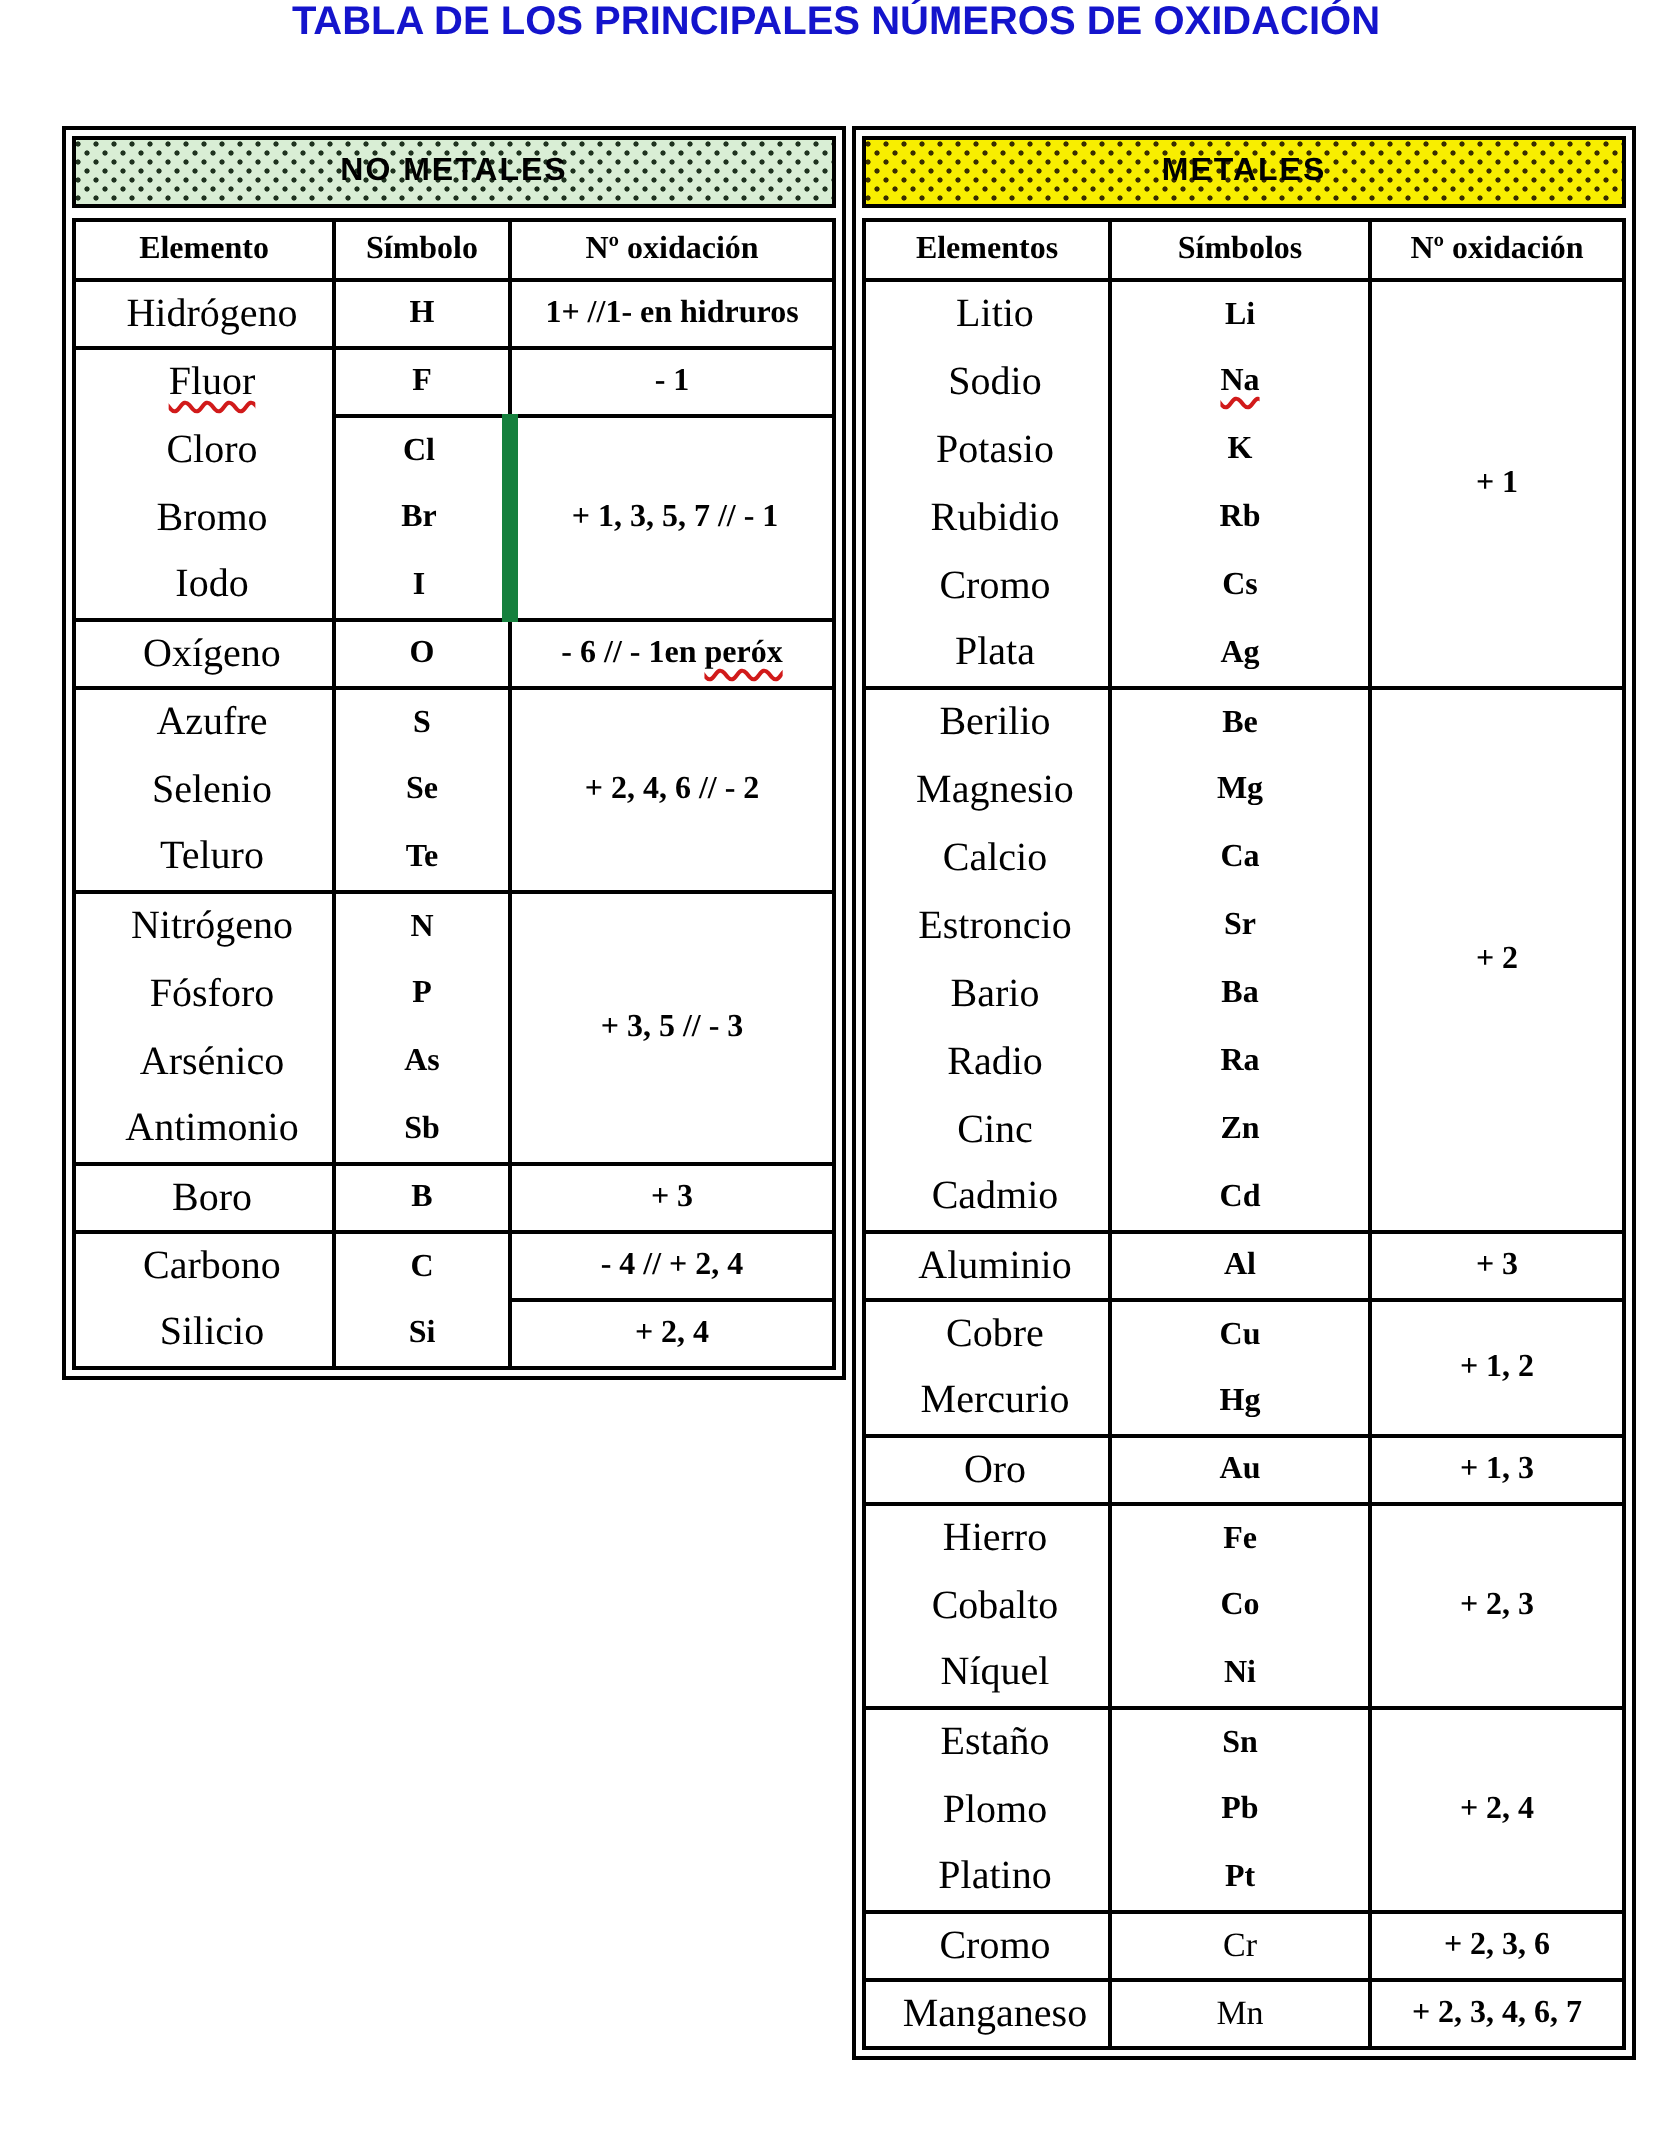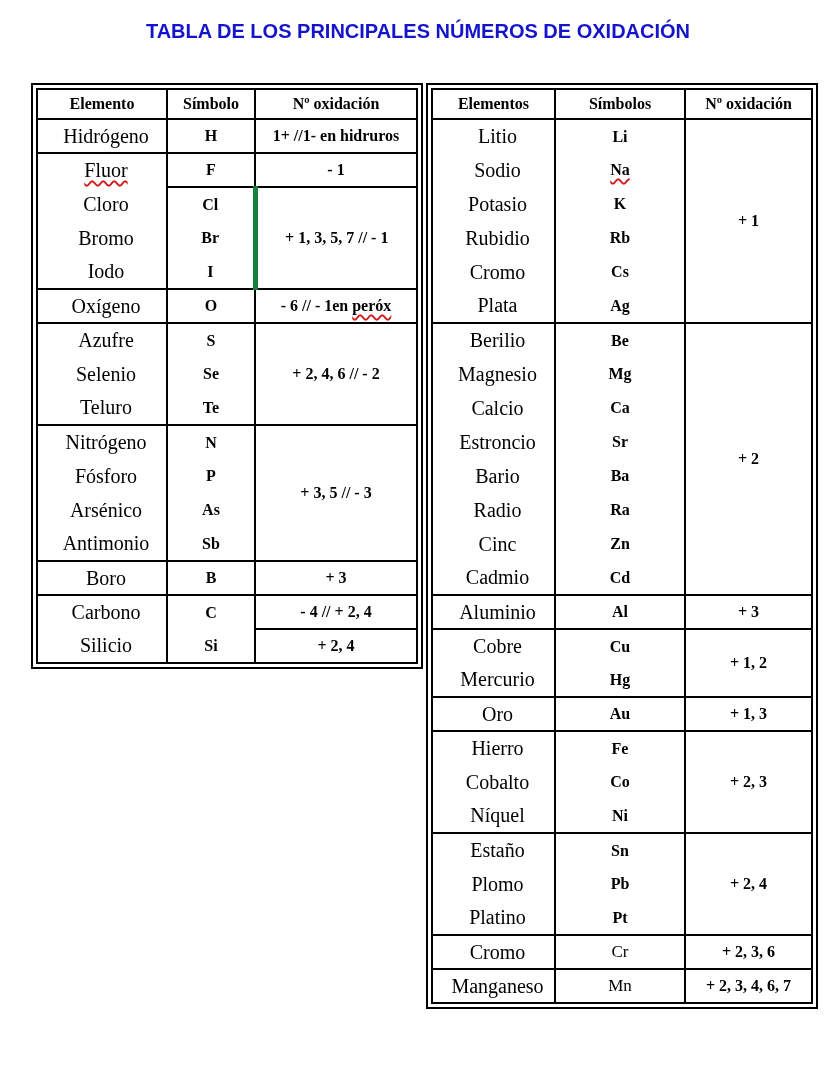--- a/index.html
+++ b/index.html
@@ -2,21 +2,21 @@
 <html><head>
 <meta charset="utf-8">
 <style>
   html,body{margin:0;padding:0;background:#fff;}
   body{
     width:836px;height:1076px;position:relative;
     font-family:"Liberation Serif","DejaVu Serif",serif;
     color:#000;
   }
   .page-title{
-    padding-top:20px;text-align:center;
+    text-align:center;
     font-family:"Liberation Sans","DejaVu Sans",sans-serif;
     font-weight:bold;font-size:20px;color:#1414cc;letter-spacing:0px;
   }
   .panels{
     display:flex;align-items:flex-start;
     margin:40px 0 0 31px;width:788px;
   }
   .panel{
     border:2px solid #000;padding:3px;box-sizing:border-box;
     width:392px;background:#fff;flex:0 0 auto;
@@ -50,40 +50,43 @@
   th{
     height:30px;font-size:16px;font-weight:bold;text-align:center;
     vertical-align:middle;padding:0;
   }
   td{height:34px;vertical-align:middle;padding:0;}
   td.el{font-size:20px;text-align:center;padding-left:8px;}
   td.sy{font-size:16px;font-weight:bold;text-align:center;}
   td.sy.regular{font-weight:normal;font-size:17px;}
   td.ox{font-size:16px;font-weight:bold;text-align:center;border-radius:10px;}
   td.nb{border-bottom-style:hidden;}
-  td.thickbar{border-left:5px solid #15803d;}
+  td.thickbar{border-left:8px solid #15803d;}
   .misspelled{
     text-decoration:underline;
     text-decoration-style:wavy;
     text-decoration-color:#d11a1a;
     text-decoration-thickness:2px;
     text-underline-offset:3px;
   }
   
   table.t-left col.c1{width:130px;}  table.t-left col.c2{width:88px;}
   table.t-right col.c1{width:123px;} table.t-right col.c2{width:130px;}
 </style>
 </head>
 <body>
 
 <div class="page-title">TABLA DE LOS PRINCIPALES NÚMEROS DE OXIDACIÓN</div>
 
 <div class="panels">
 
   <div class="panel left">
+    <div class="section-bar bar-green">
+      <span>NO METALES</span>
+    </div>
     <table class="t-left">
       <colgroup>
           <col class="c1">
           <col class="c2">
           <col class="c3">
         </colgroup>
       <tbody>
           <tr>
         <th>Elemento</th>
         <th>Símbolo</th>
@@ -162,20 +165,23 @@
       <tr>
         <td class="el">Silicio</td>
         <td class="sy">Si</td>
         <td class="ox">+ 2, 4</td>
       </tr>
     </tbody>
       </table>
   </div>
 
   <div class="panel right">
+    <div class="section-bar bar-yellow">
+      <span>METALES</span>
+    </div>
     <table class="t-right">
       <colgroup>
           <col class="c1">
           <col class="c2">
           <col class="c3">
         </colgroup>
       <tbody>
           <tr>
         <th>Elementos</th>
         <th>Símbolos</th>

